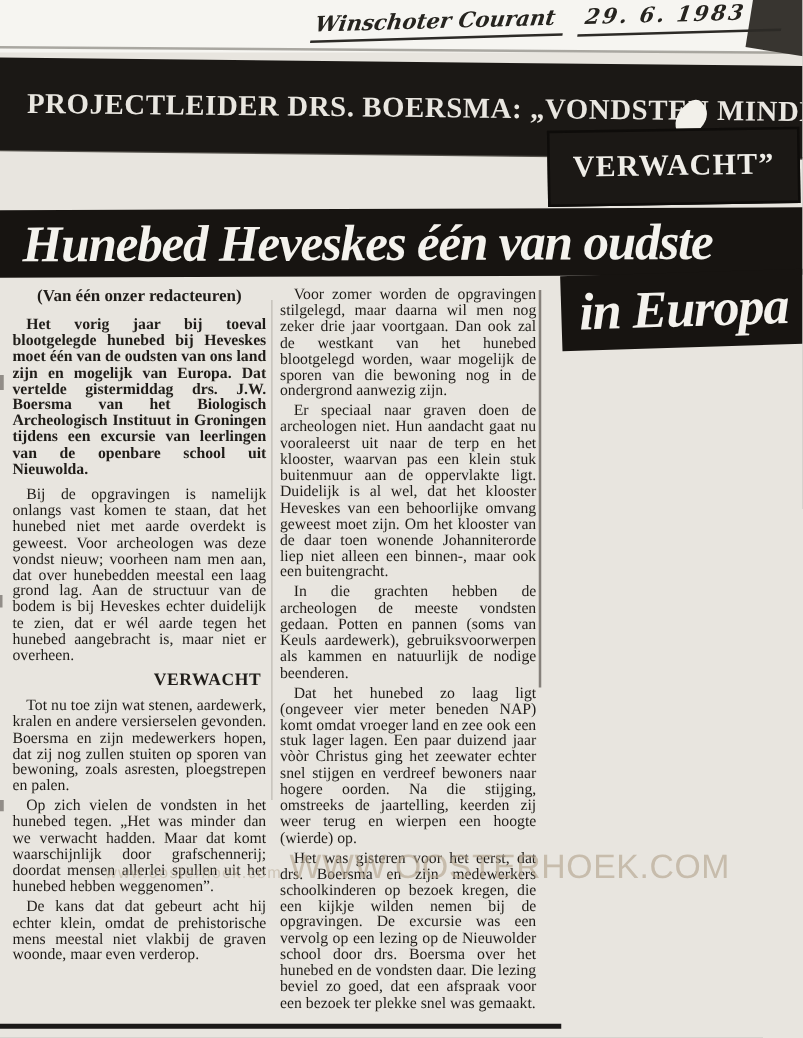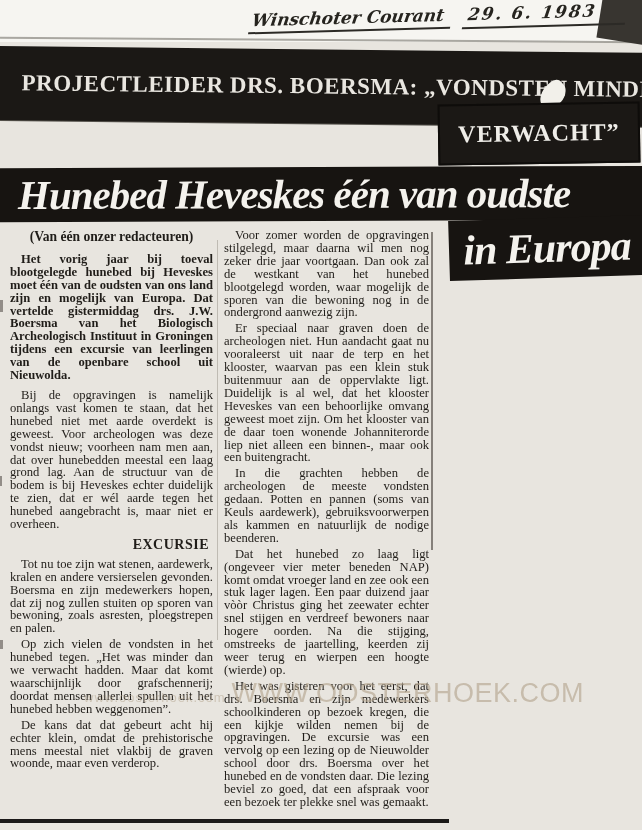--- a/index.html
+++ b/index.html
@@ -97,21 +97,21 @@
   </div>
 
   <div class="europa-box">
     <span class="europa-text">in Europa</span>
   </div>
 
   <div class="col col1">
     <p class="byline">(Van één onzer redacteuren)</p>
     <p class="lead">Het vorig jaar bij toeval blootgelegde hunebed bij Heveskes moet één van de oudsten van ons land zijn en mogelijk van Europa. Dat vertelde gistermiddag drs. J.W. Boersma van het Biologisch Archeologisch Instituut in Groningen tijdens een excursie van leerlingen van de openbare school uit Nieuwolda.</p>
     <p>Bij de opgravingen is namelijk onlangs vast komen te staan, dat het hunebed niet met aarde overdekt is geweest. Voor archeologen was deze vondst nieuw; voorheen nam men aan, dat over hunebedden meestal een laag grond lag. Aan de structuur van de bodem is bij Heveskes echter duidelijk te zien, dat er wél aarde tegen het hunebed aangebracht is, maar niet er overheen.</p>
-    <p class="subhead">EXCURSIE</p>
+    <p class="subhead">VERWACHT</p>
     <p>Tot nu toe zijn wat stenen, aardewerk, kralen en andere versierselen gevonden. Boersma en zijn medewerkers hopen, dat zij nog zullen stuiten op sporen van bewoning, zoals asresten, ploegstrepen en palen.</p>
     <p>Op zich vielen de vondsten in het hunebed tegen. „Het was minder dan we verwacht hadden. Maar dat komt waarschijnlijk door grafschennerij; doordat mensen allerlei spullen uit het hunebed hebben weggenomen”.</p>
     <p>De kans dat dat gebeurt acht hij echter klein, omdat de prehistorische mens meestal niet vlakbij de graven woonde, maar even verderop.</p>
   </div>
 
   <div class="col col2">
     <p>Voor zomer worden de opgravingen stilgelegd, maar daarna wil men nog zeker drie jaar voortgaan. Dan ook zal de westkant van het hunebed blootgelegd worden, waar mogelijk de sporen van die bewoning nog in de ondergrond aanwezig zijn.</p>
     <p>Er speciaal naar graven doen de archeologen niet. Hun aandacht gaat nu vooraleerst uit naar de terp en het klooster, waarvan pas een klein stuk buitenmuur aan de oppervlakte ligt. Duidelijk is al wel, dat het klooster Heveskes van een behoorlijke omvang geweest moet zijn. Om het klooster van de daar toen wonende Johanniterorde liep niet alleen een binnen-, maar ook een buitengracht.</p>
     <p>In die grachten hebben de archeologen de meeste vondsten gedaan. Potten en pannen (soms van Keuls aardewerk), gebruiksvoorwerpen als kammen en natuurlijk de nodige beenderen.</p>
     <p>Dat het hunebed zo laag ligt (ongeveer vier meter beneden NAP) komt omdat vroeger land en zee ook een stuk lager lagen. Een paar duizend jaar vòòr Christus ging het zeewater echter snel stijgen en verdreef bewoners naar hogere oorden. Na die stijging, omstreeks de jaartelling, keerden zij weer terug en wierpen een hoogte (wierde) op.</p>

